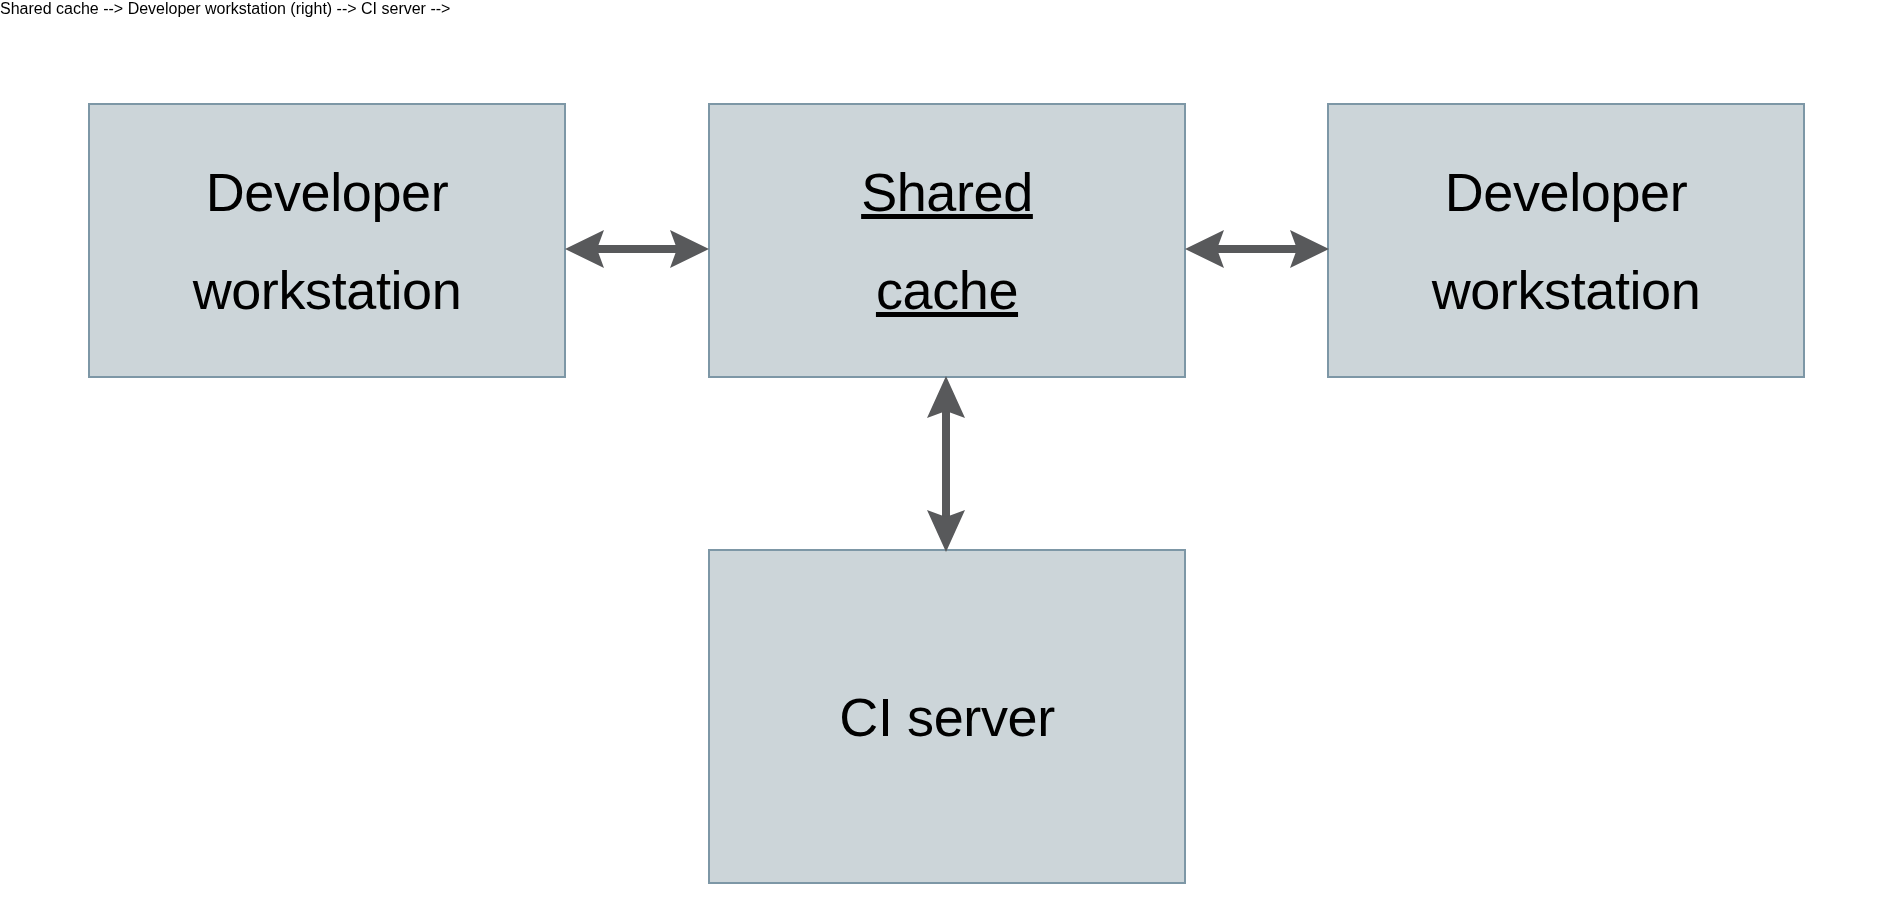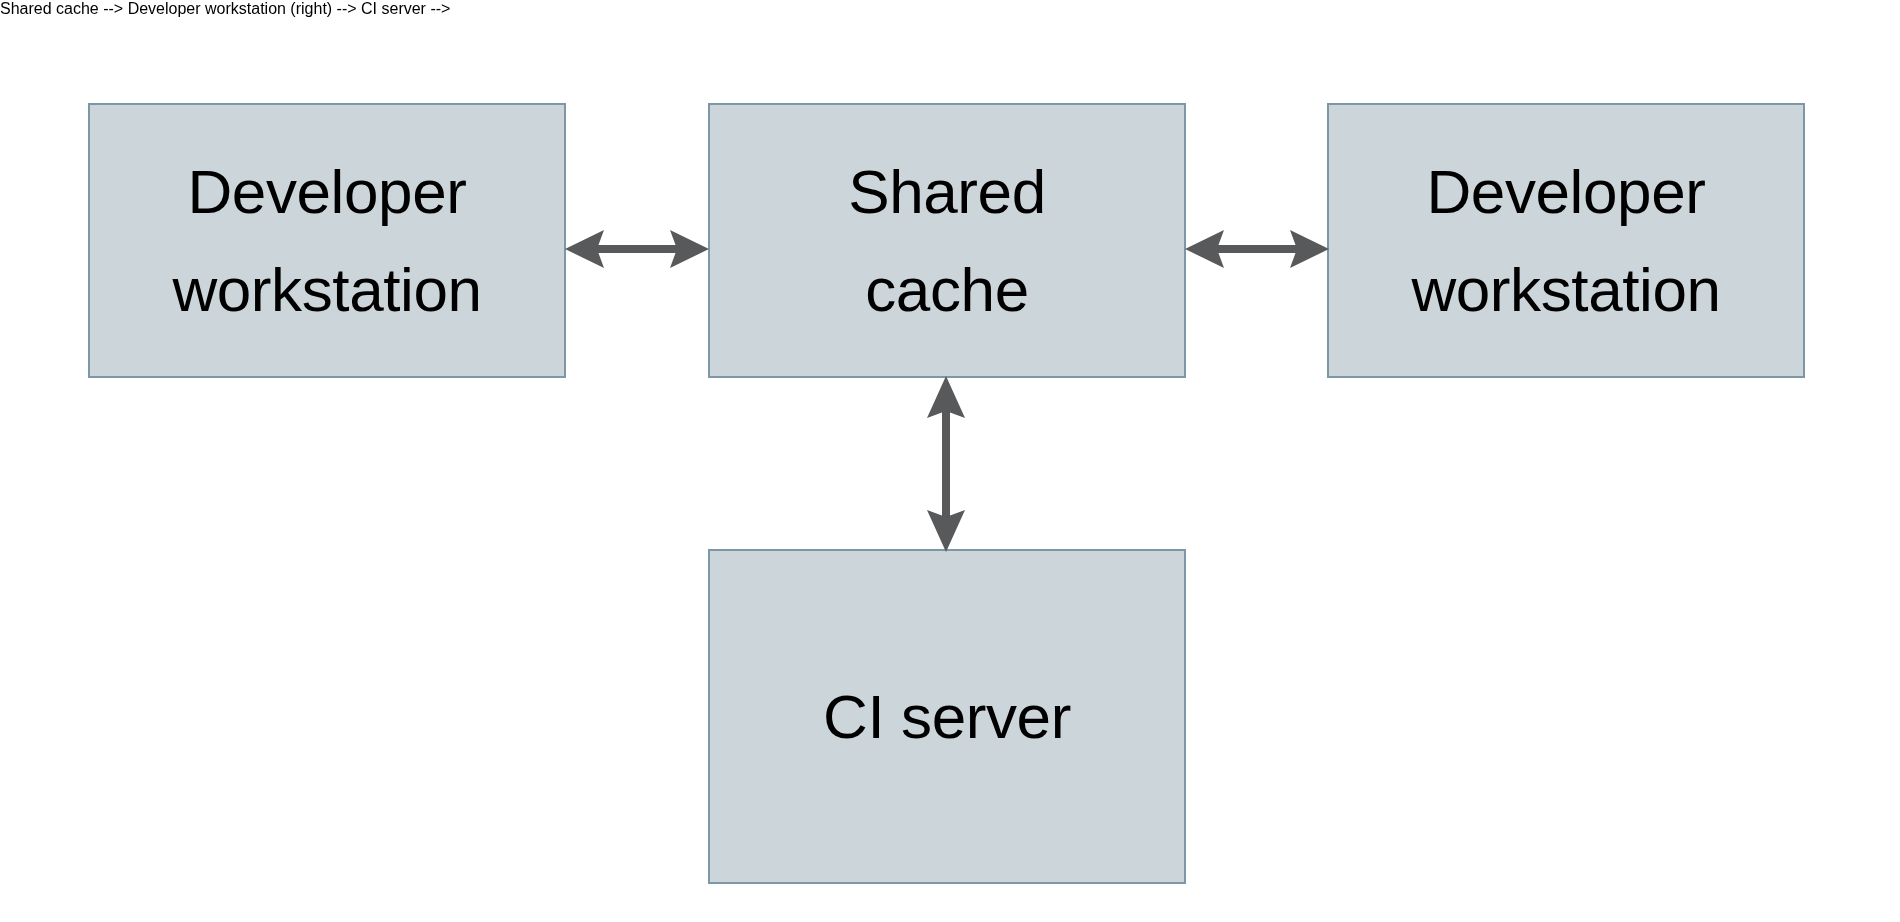--- a/index.html
+++ b/index.html
@@ -20,31 +20,31 @@
     box-sizing: border-box;
     background: #ccd5d9;
     border: 2px solid #7d97a6;
     display: flex;
     align-items: center;
     justify-content: center;
     text-align: center;
   }
   .node-label {
     font-family: "Liberation Sans", sans-serif;
-    font-size: 62px;
+    font-size: 54px;
     line-height: 98px;
     color: #000000;
     font-weight: 400;
     letter-spacing: -0.4px;
     white-space: pre-line;
     padding: 0 6px;
   }
   
   #node-dev-left   { left: 88px;   top: 103px; width: 478px; height: 275px; }
-  #node-cache      { left: 708px;  top: 103px; width: 478px; height: 275px; }
+  #node-cache      { left: 708px;  top: 103px; width: 478px; height: 275px; text-decoration: underline; }
   #node-dev-right  { left: 1327px; top: 103px; width: 478px; height: 275px; }
   #node-ci         { left: 708px;  top: 549px; width: 478px; height: 335px; }
 
   .edge {
     position: absolute;
     overflow: visible;
   }
   #edge-left-cache  { left: 560px;  top: 218px; width: 154px; height: 62px; }
   #edge-cache-right { left: 1180px; top: 218px; width: 154px; height: 62px; }
   #edge-cache-ci    { left: 915px;  top: 372px; width: 62px;  height: 184px; }

